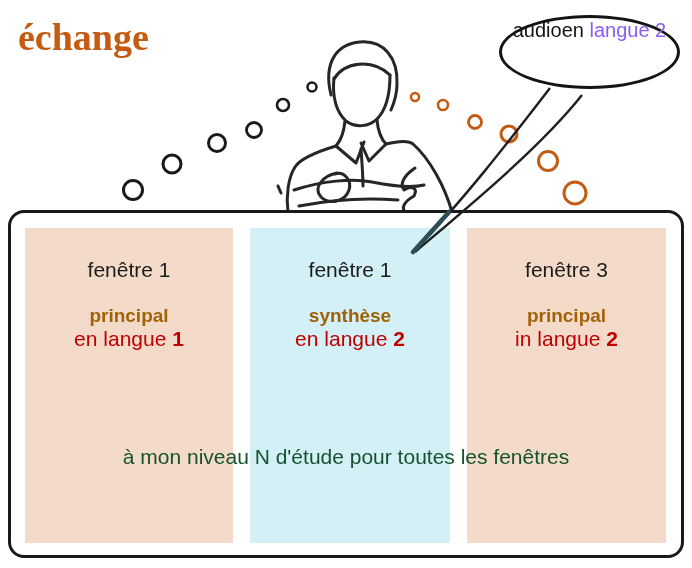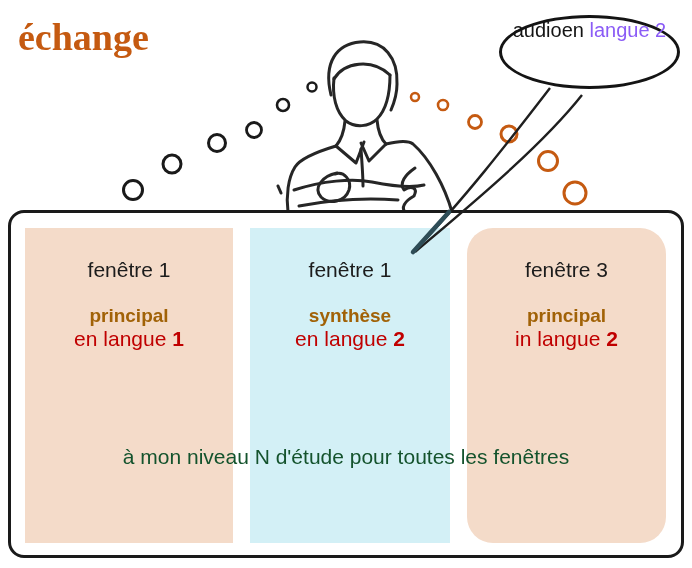--- a/index.html
+++ b/index.html
@@ -18,21 +18,21 @@
   .windows-box {
     position:absolute; left:8px; top:210px; width:676px; height:348px;
     background:#ffffff; border:3px solid #1a1a1a; border-radius:16px;
     box-sizing:border-box; z-index:2;
   }
   .panel { position:absolute; top:15px; height:315px; text-align:center; z-index:1; }
   .panel.peach { background:#f4dbc9; }
   .panel.blue  { background:#d3f0f6; }
   .panel-1 { left:14px;  width:208px; }
   .panel-2 { left:239px; width:200px; }
-  .panel-3 { left:456px; width:199px;border-radius:26px; }
+  .panel-3 { left:456px; width:199px; }
   .pname { margin-top:30px; font-size:21px; color:#1c1c1c; line-height:1.15; }
   .ptype { margin-top:23px; font-size:19px; font-weight:bold; color:#a16207; line-height:1.15; }
   .plang { font-size:21px; color:#c00000; line-height:1.15; }
   .plang b { font-weight:bold; }
 
   .footer-line {
     position:absolute; left:0; right:0; top:232px; z-index:3;
     text-align:center; font-size:21px; color:#14532d;
   }
 

